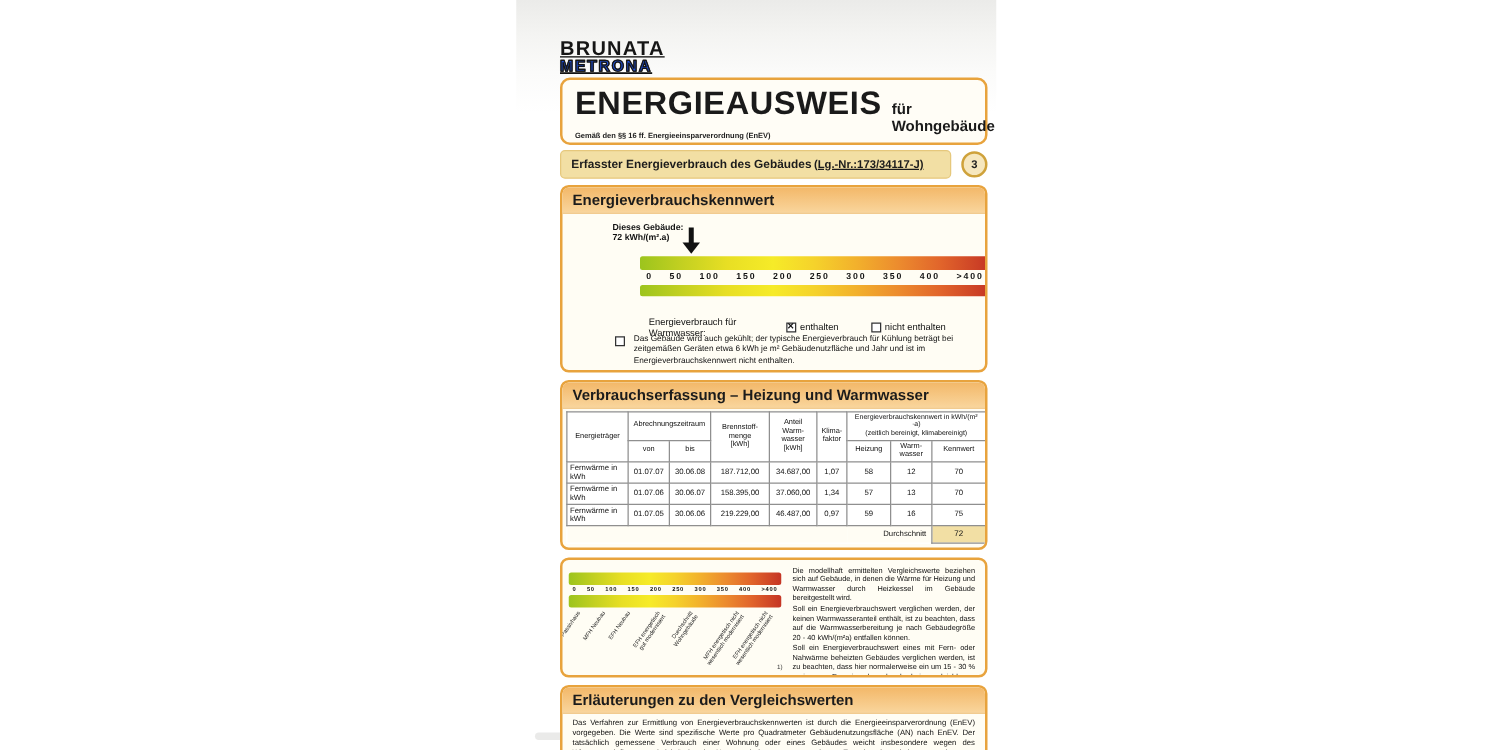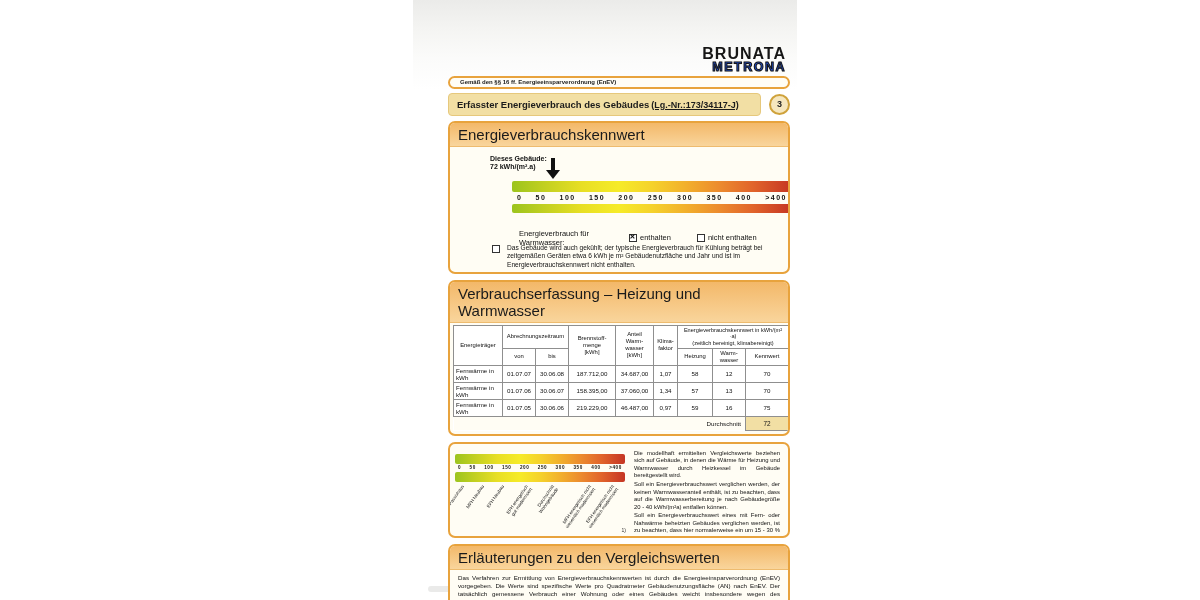--- a/index.html
+++ b/index.html
@@ -4,21 +4,21 @@
 <style>
   html,body{margin:0;padding:0;background:#fff;font-family:"Liberation Sans",sans-serif;}
   #canvas{position:relative;width:1200px;height:600px;background:#ffffff;overflow:hidden;}
   
   #sheet{position:absolute;left:413px;top:0;width:384px;height:600px;
     background:linear-gradient(180deg,#ebebe9 0px,#f4f4f2 28px,#fbfbfa 58px,#ffffff 90px);}
   #sheet-bottom-smudge{position:absolute;left:428px;top:586px;width:356px;height:6px;background:#d9d9d7;opacity:.55;border-radius:3px;}
   #content{position:absolute;left:448px;top:28px;width:342px;}
 
   
-  .logo{ text-align:right;margin:18px 4px 2px 0;line-height:1;}
+  .logo{ margin:4px 4px 2px 0;line-height:1;text-decoration:underline;}
   .logo .l1{font-weight:bold;font-size:16px;letter-spacing:1px;color:#161616;}
   .logo .l2{font-weight:bold;font-size:12.5px;letter-spacing:1.5px;color:#1d4ed8;
     -webkit-text-stroke:1px #161616;text-shadow:0 0 1px #161616;margin-top:-1px;}
 
   
   .title-box{border:2px solid #E8A33D;border-radius:8px;background:#fffdf6;padding:3px 10px 2px 10px;margin-bottom:4px;}
   .title-line{display:flex;align-items:baseline;gap:8px;}
   .title-main{font-size:26px;font-weight:bold;letter-spacing:.5px;color:#1a1a1a;}
   .title-suffix{font-size:12px;font-weight:bold;color:#1a1a1a;}
   .title-sub{font-size:6px;font-weight:bold;color:#222;margin-top:-2px;}
@@ -27,21 +27,21 @@
   .docbar-row{display:flex;align-items:center;gap:8px;margin-bottom:5px;}
   .docbar{flex:1;background:#F2DFA4;border:1px solid #e6c87c;border-radius:4px;padding:5px 8px;
     font-size:9.5px;font-weight:bold;color:#1c1c1c;display:flex;gap:2px;align-items:baseline;}
   .docbar .lg{font-weight:bold;font-size:9px;text-decoration:underline;}
   .page-circle{width:17px;height:17px;border-radius:50%;border:2px solid #CFA23B;background:#F6E7BE;
     font-size:9px;font-weight:bold;color:#222;display:flex;align-items:center;justify-content:center;flex:none;}
 
   
   .section{border:2px solid #E8A33D;border-radius:7px;background:#fffdf4;margin-bottom:6px;overflow:hidden;}
   .sec-head{background:linear-gradient(180deg,#F3B869,#F9D59C);padding:3px 8px;
-    font-size:15px;font-weight:normal;color:#1b1b1b;border-bottom:1px solid #eebb6e;}
+    font-size:12px;font-weight:bold;color:#1b1b1b;border-bottom:1px solid #eebb6e;}
   .sec-body{position:relative;}
 
   
   #sec1 .sec-body{height:125px;margin-left:32px;}
   .building{position:absolute;left:8px;top:8px;font-size:7px;font-weight:bold;line-height:1.25;color:#111;}
   .arrow{position:absolute;left:64px;top:11px;width:14px;height:22px;}
   .arrow .stem{position:absolute;left:5px;top:0;width:4px;height:13px;background:#111;}
   .arrow .head{position:absolute;left:0;top:12px;width:0;height:0;border-left:7px solid transparent;border-right:7px solid transparent;border-top:9px solid #111;}
   .scale1{position:absolute;left:30px;top:34px;width:280px;}
   .grad{background:linear-gradient(90deg,#9CC41D 0%,#C3D021 12%,#E8DF24 25%,#F6EB28 38%,#F5D22B 50%,#F2B02C 62%,#EC8B2E 74%,#E1642B 86%,#C53524 100%);border-radius:2px;}
@@ -96,20 +96,24 @@
   <div id="sheet-bottom-smudge"></div>
 
   <div id="content">
 
     <div class="logo">
       <div class="l1">BRUNATA</div>
       <div class="l2">METRONA</div>
     </div>
 
     <div class="title-box">
+      <div class="title-line">
+        <span class="title-main">ENERGIEAUSWEIS</span>
+        <span class="title-suffix">für Wohngebäude</span>
+      </div>
       <div class="title-sub">Gemäß den §§ 16 ff. Energieeinsparverordnung (EnEV)</div>
     </div>
 
     <div class="docbar-row">
       <div class="docbar">
         <span>Erfasster Energieverbrauch des Gebäudes</span>
         <span class="lg">(Lg.-Nr.:173/34117-J)</span>
       </div>
       <div class="page-circle">3</div>
     </div>

